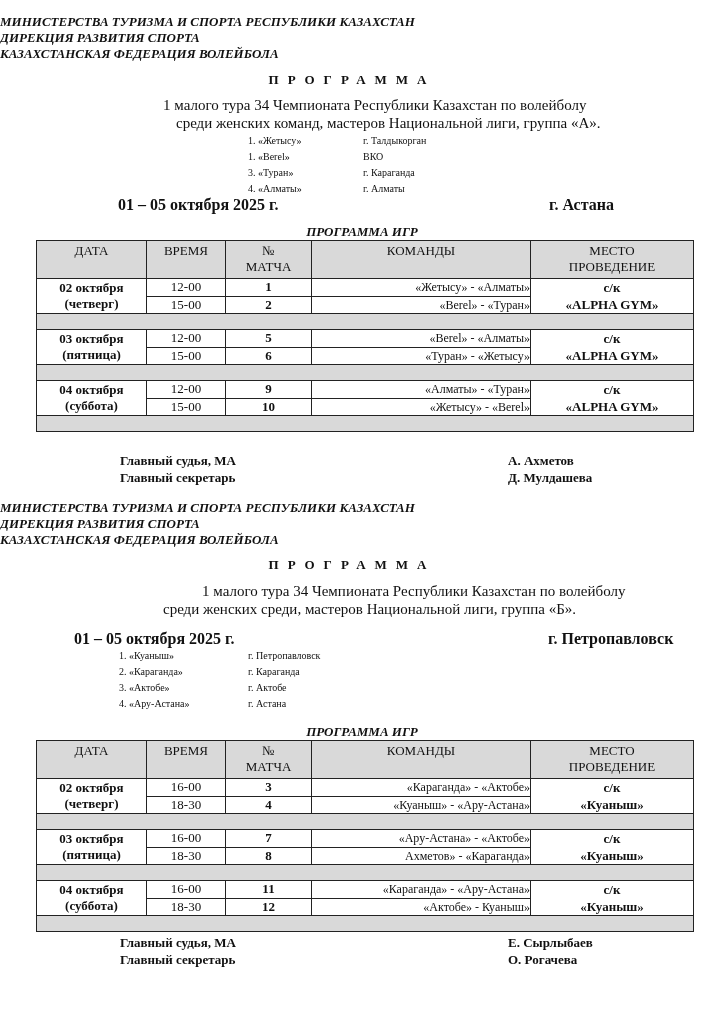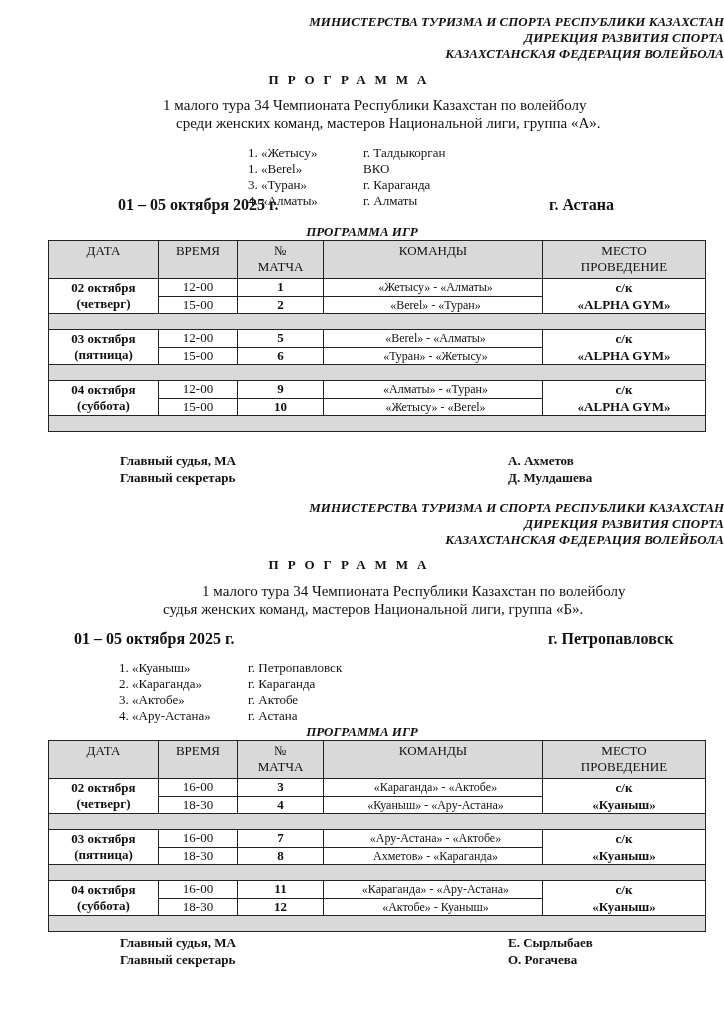--- a/index.html
+++ b/index.html
@@ -1,32 +1,32 @@
 <!DOCTYPE html>
 <html><head>
 <meta charset="utf-8">
 <style>
   html, body { margin:0; padding:0; background:#ffffff; }
   body { width:724px; height:1024px; position:relative; overflow:hidden;
          font-family:"Liberation Serif", "DejaVu Serif", serif; color:#111; }
   .abs { position:absolute; white-space:nowrap; }
-  .hdr { font-style:italic; font-weight:bold; font-size:13px; text-align:right; left:0; width:724px; line-height:16px; }
+  .hdr { font-style:italic; font-weight:bold; font-size:13px; text-align:left; left:0; width:724px; line-height:16px; }
   .prog { font-weight:bold; font-size:13px; letter-spacing:9px; text-align:center; left:0; width:704px; }
   .sub { font-size:15px; line-height:18px; }
-  .team { font-size:13px; line-height:16px;margin-top:12px; }
+  .team { font-size:10px; line-height:16px; }
   .bold13 { font-weight:bold; font-size:16px; }
   .ptitle { font-weight:bold; font-style:italic; font-size:13px; text-align:center; left:0; width:724px; }
 
-  table.sched { position:absolute; left:48px; width:657px; border-collapse:collapse; table-layout:fixed; font-size:13px; }
+  table.sched { position:absolute; left:36px; width:657px; border-collapse:collapse; table-layout:fixed; font-size:13px; }
   table.sched td, table.sched th { border:1.5px solid #222; padding:0; text-align:center; vertical-align:top; }
   table.sched th { background:#d9d9d9; font-weight:normal; height:35px; line-height:16px; padding-top:2px; }
   table.sched td { height:16px; line-height:16px; }
   table.sched td.date { font-weight:bold; vertical-align:middle; }
   table.sched td.num { font-weight:bold; }
-  table.sched td.teams { text-align:center; padding-left:5px; font-size:12px;margin-left:37px; }
+  table.sched td.teams { text-align:right; padding-left:5px; font-size:12px;margin-left:37px; }
   table.sched td.venue { font-weight:bold; vertical-align:middle; line-height:17px; }
   table.sched tr.spacer td { background:#d9d9d9; height:15px; }
   .sig { font-weight:bold; font-size:13px; line-height:17px; }
 </style>
 </head>
 <body>
 
 <div>
   <div class="abs hdr" style="top:14px">МИНИСТЕРСТВА ТУРИЗМА И СПОРТА РЕСПУБЛИКИ КАЗАХСТАН</div>
   <div class="abs hdr" style="top:30px">ДИРЕКЦИЯ РАЗВИТИЯ СПОРТА</div>
@@ -125,21 +125,21 @@
   <div class="abs sig" style="top:469px; left:508px">Д. Мулдашева</div>
 </div>
 
 <div>
   <div class="abs hdr" style="top:500px">МИНИСТЕРСТВА ТУРИЗМА И СПОРТА РЕСПУБЛИКИ КАЗАХСТАН</div>
   <div class="abs hdr" style="top:516px">ДИРЕКЦИЯ РАЗВИТИЯ СПОРТА</div>
   <div class="abs hdr" style="top:532px">КАЗАХСТАНСКАЯ ФЕДЕРАЦИЯ ВОЛЕЙБОЛА</div>
 </div>
 <div class="abs prog" style="top:557px">ПРОГРАММА</div>
 <div class="abs sub" style="top:582px; left:202px">1 малого тура 34 Чемпионата Республики Казахстан по волейболу</div>
-<div class="abs sub" style="top:600px; left:163px">судья женских команд, мастеров Национальной лиги, группа «Б».</div>
+<div class="abs sub" style="top:600px; left:163px">среди женских среди, мастеров Национальной лиги, группа «Б».</div>
 
 <div class="abs bold13" style="top:630px; left:74px">01 – 05 октября 2025 г.</div>
 <div class="abs bold13" style="top:630px; left:548px">г. Петропавловск</div>
 
 <div>
   <div class="abs team" style="top:648px; left:119px">1. «Куаныш»</div>
   <div class="abs team" style="top:648px; left:248px">г. Петропавловск</div>
   <div class="abs team" style="top:664px; left:119px">2. «Караганда»</div>
   <div class="abs team" style="top:664px; left:248px">г. Караганда</div>
   <div class="abs team" style="top:680px; left:119px">3. «Актобе»</div>

